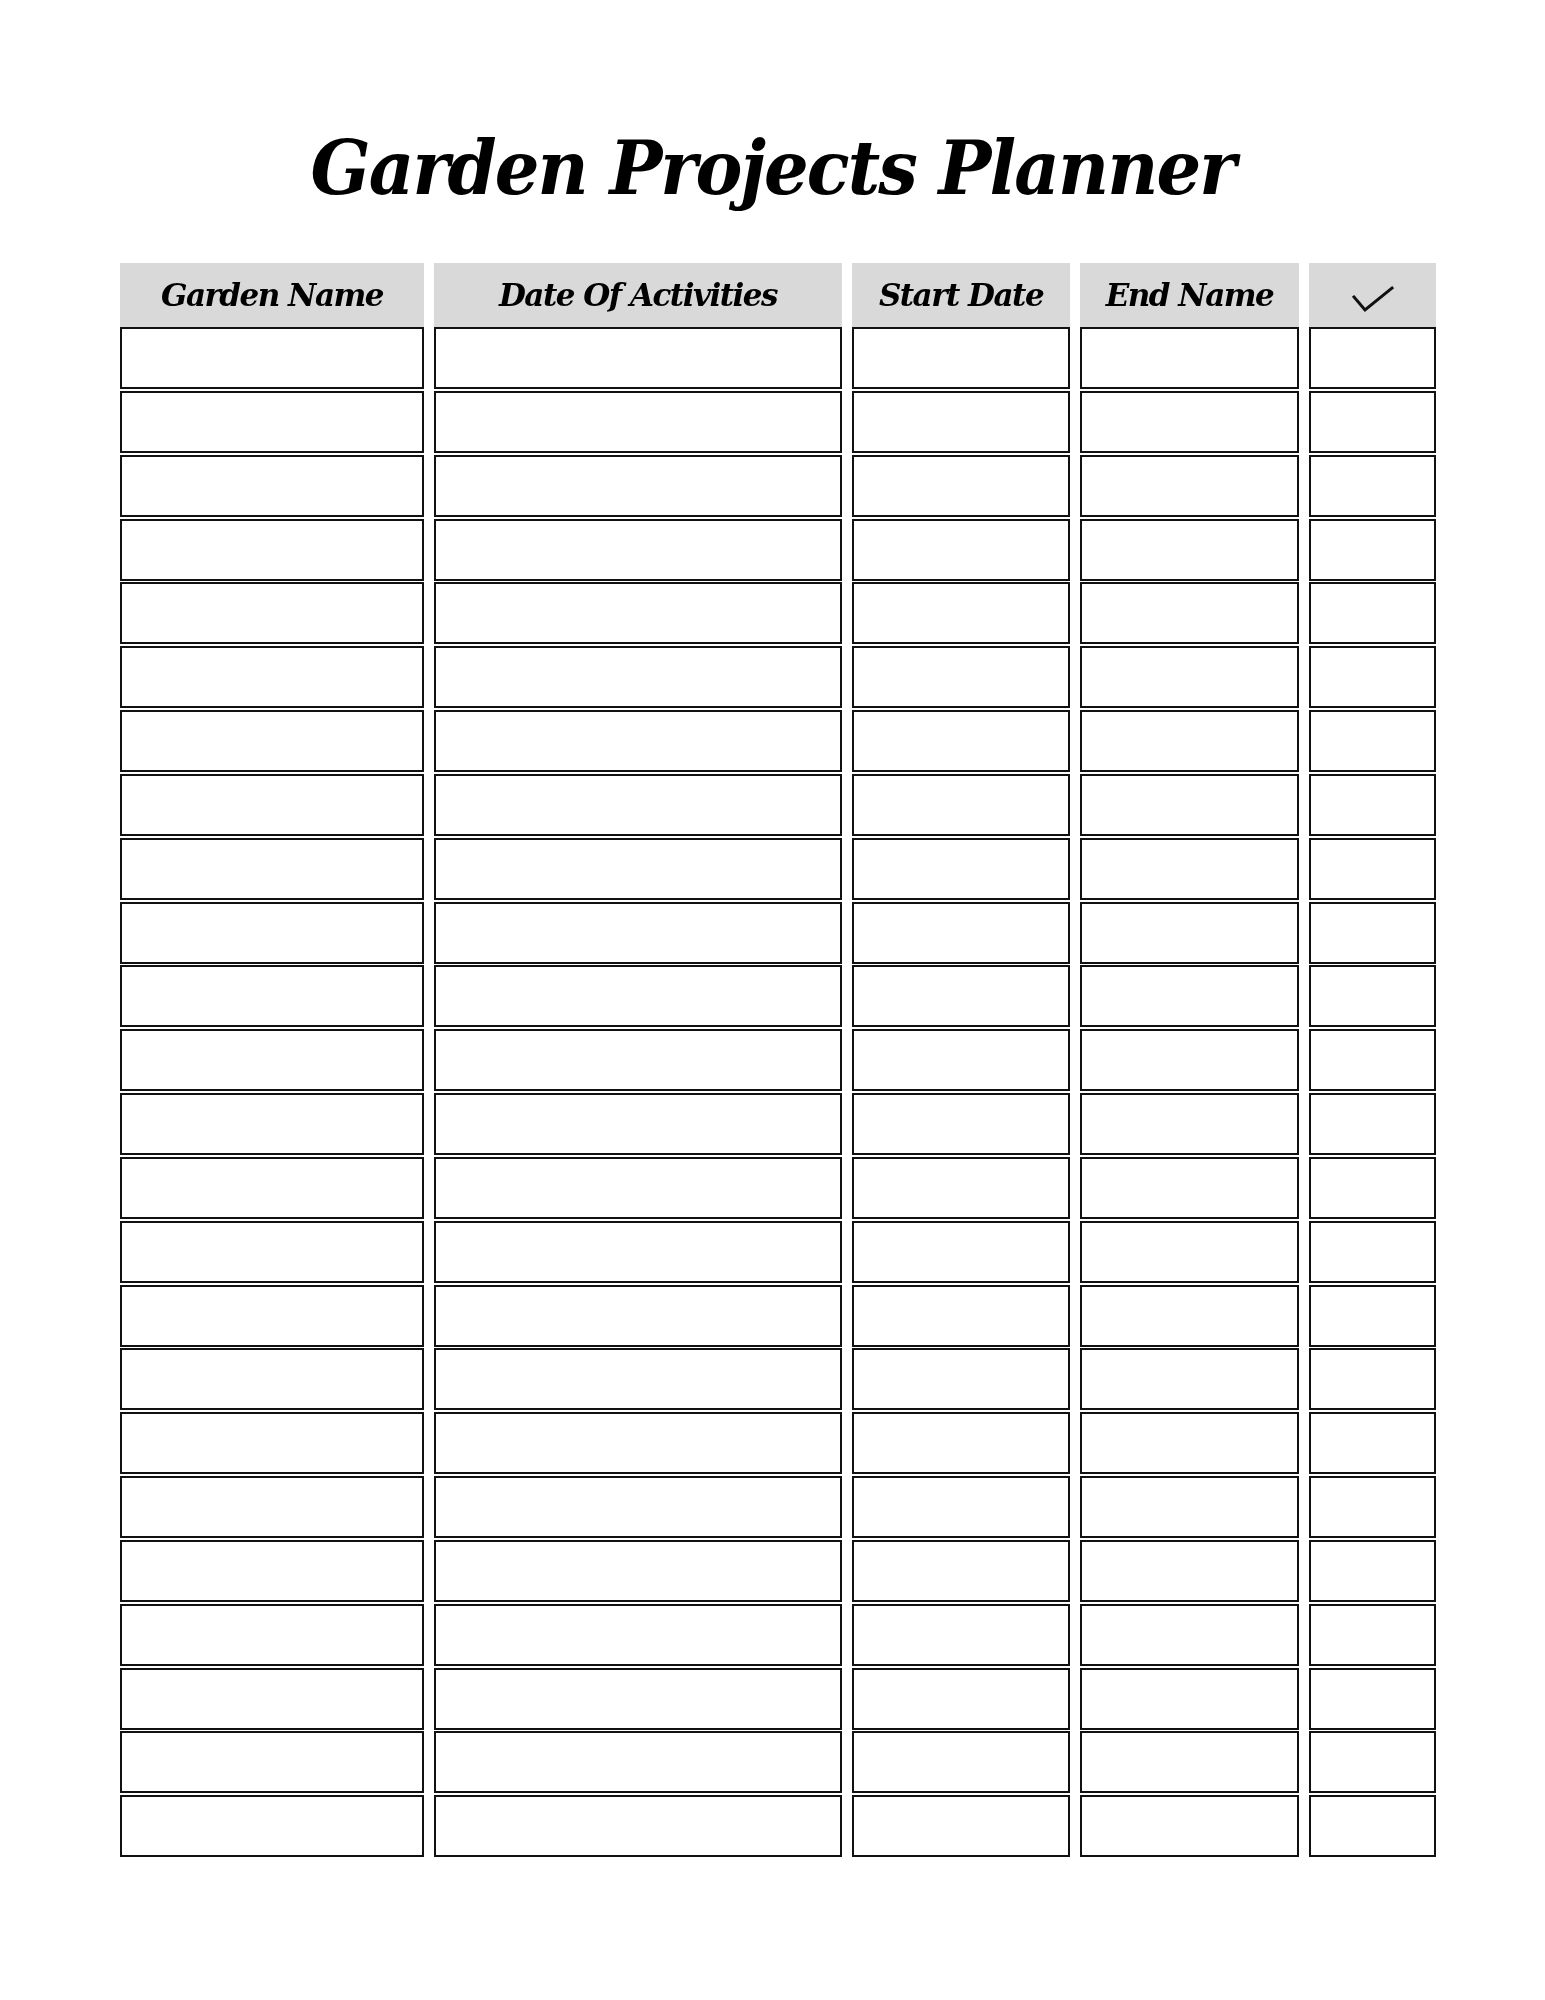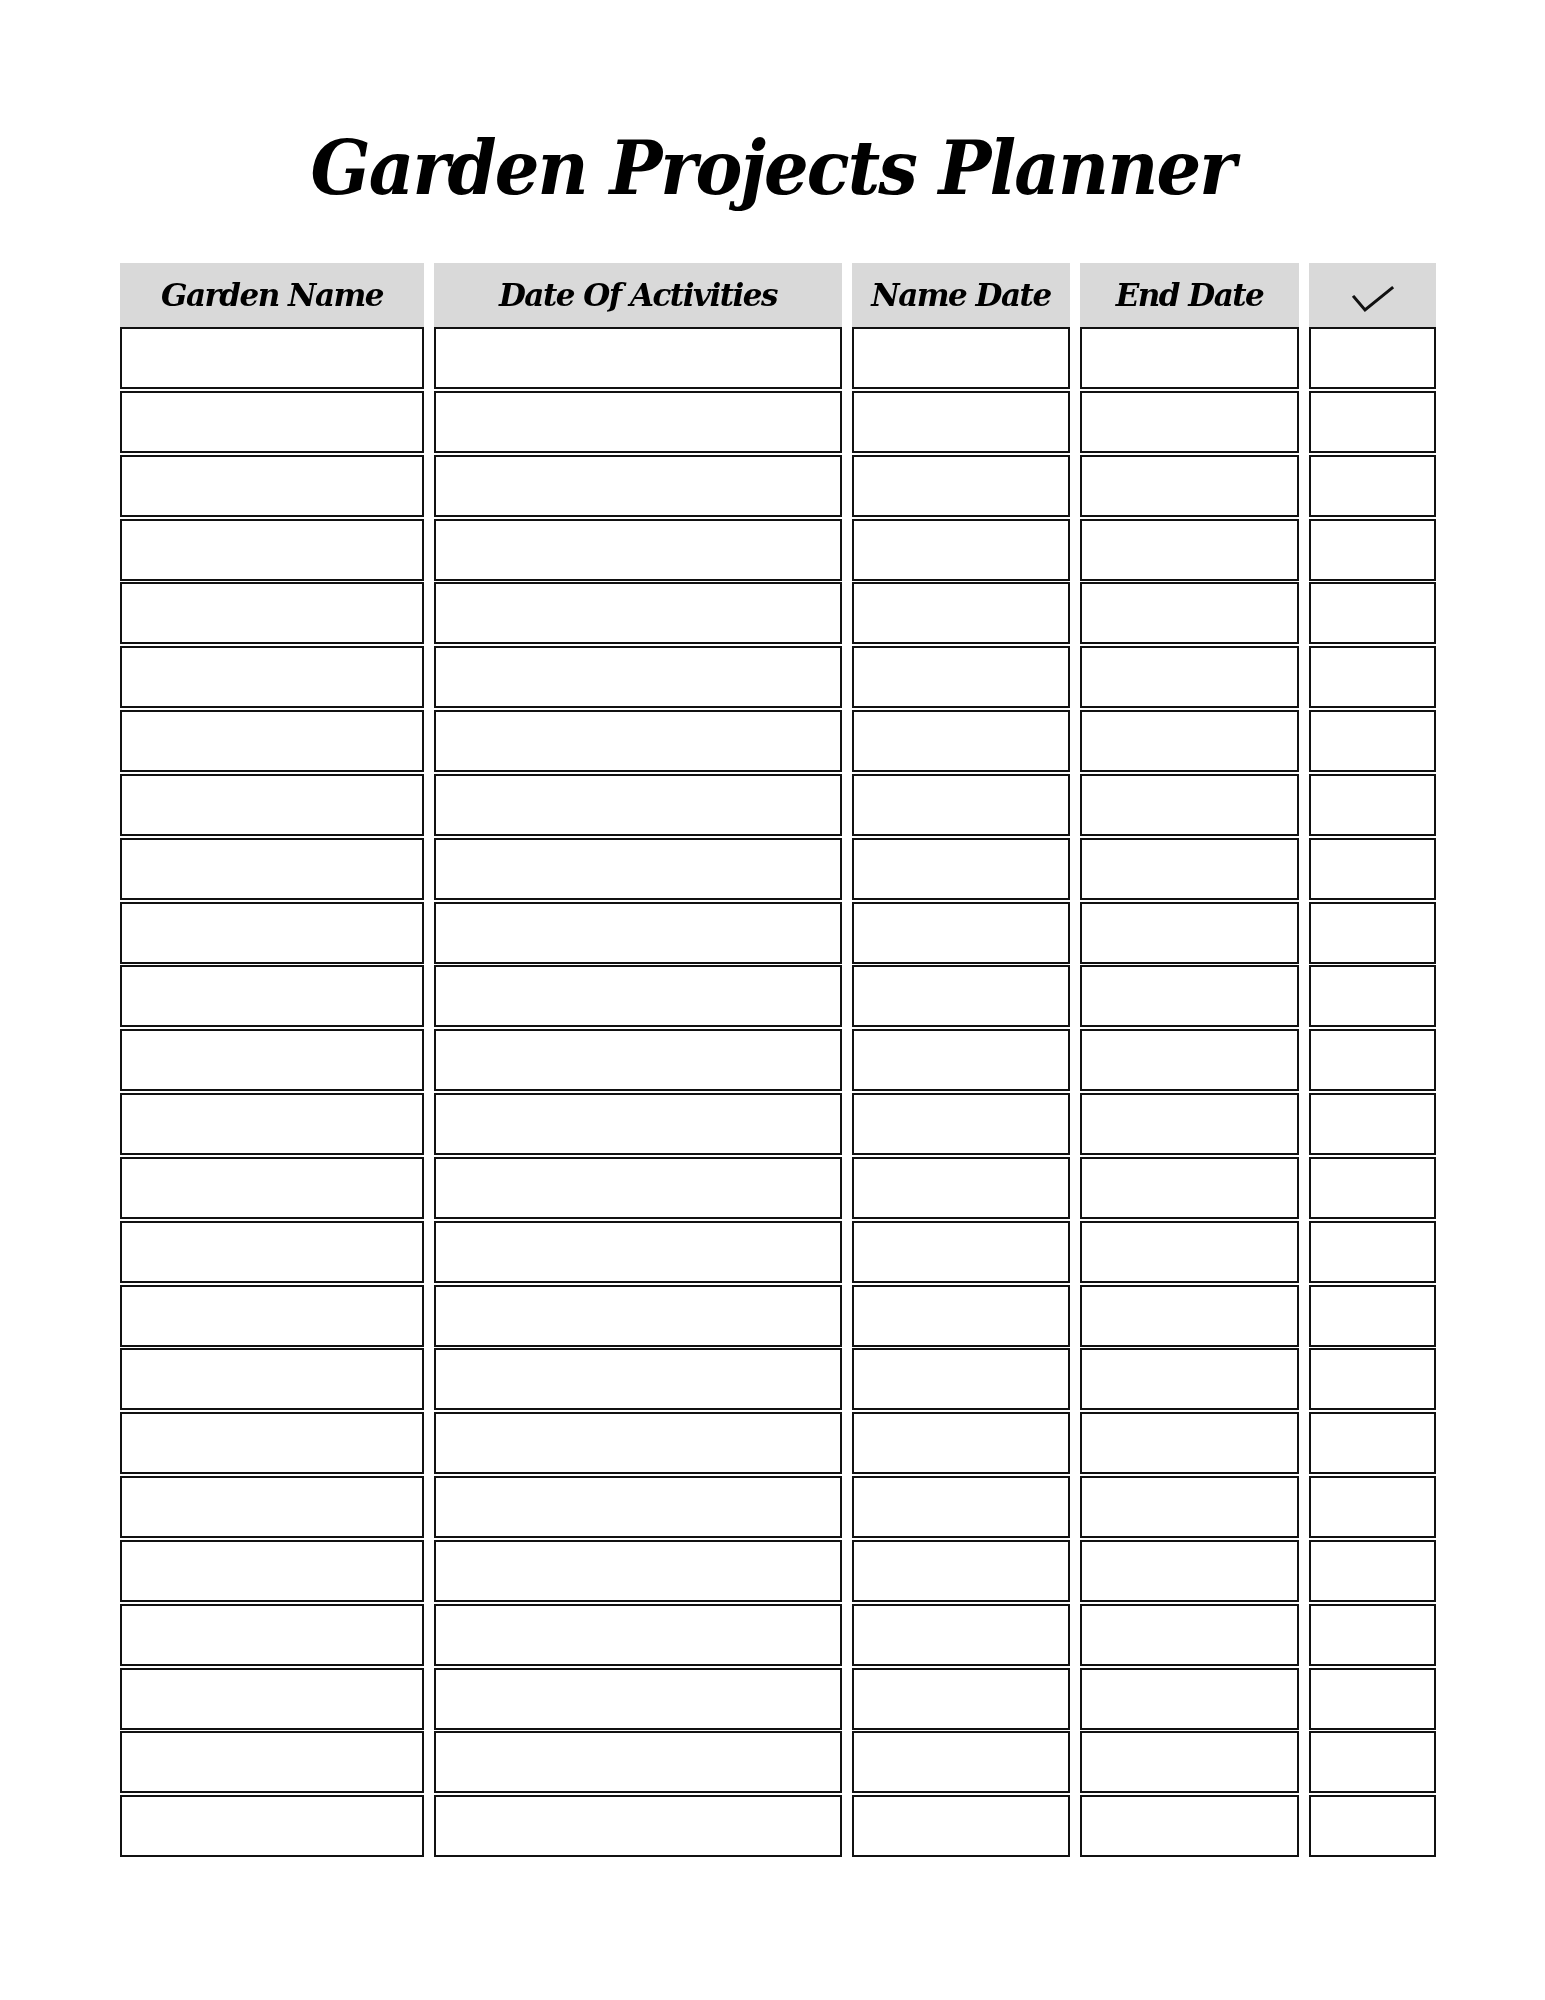--- a/index.html
+++ b/index.html
@@ -123,21 +123,21 @@
       <div class="cell" style="top: 1085.33px; width: 408px;"></div>
       <div class="cell" style="top: 1149.17px; width: 408px;"></div>
       <div class="cell" style="top: 1213px; width: 408px;"></div>
       <div class="cell" style="top: 1276.83px; width: 408px;"></div>
       <div class="cell" style="top: 1340.67px; width: 408px;"></div>
       <div class="cell" style="top: 1404.5px; width: 408px;"></div>
       <div class="cell" style="top: 1468.33px; width: 408px;"></div>
       <div class="cell" style="top: 1532.17px; width: 408px;"></div>
     </div>
   <div class="col" style="left:852px;width:218px;">
-    <div class="col-header" style="width:218px;">Name Date</div>
+    <div class="col-header" style="width:218px;">Start Date</div>
   <div class="cell" style="top: 64px; width: 218px;"></div>
       <div class="cell" style="top: 127.833px; width: 218px;"></div>
       <div class="cell" style="top: 191.667px; width: 218px;"></div>
       <div class="cell" style="top: 255.5px; width: 218px;"></div>
       <div class="cell" style="top: 319.333px; width: 218px;"></div>
       <div class="cell" style="top: 383.167px; width: 218px;"></div>
       <div class="cell" style="top: 447px; width: 218px;"></div>
       <div class="cell" style="top: 510.833px; width: 218px;"></div>
       <div class="cell" style="top: 574.667px; width: 218px;"></div>
       <div class="cell" style="top: 638.5px; width: 218px;"></div>
@@ -150,21 +150,21 @@
       <div class="cell" style="top: 1085.33px; width: 218px;"></div>
       <div class="cell" style="top: 1149.17px; width: 218px;"></div>
       <div class="cell" style="top: 1213px; width: 218px;"></div>
       <div class="cell" style="top: 1276.83px; width: 218px;"></div>
       <div class="cell" style="top: 1340.67px; width: 218px;"></div>
       <div class="cell" style="top: 1404.5px; width: 218px;"></div>
       <div class="cell" style="top: 1468.33px; width: 218px;"></div>
       <div class="cell" style="top: 1532.17px; width: 218px;"></div>
     </div>
   <div class="col" style="left:1080px;width:219px;">
-    <div class="col-header" style="width:219px;">End Date</div>
+    <div class="col-header" style="width:219px;">End Name</div>
   <div class="cell" style="top: 64px; width: 219px;"></div>
       <div class="cell" style="top: 127.833px; width: 219px;"></div>
       <div class="cell" style="top: 191.667px; width: 219px;"></div>
       <div class="cell" style="top: 255.5px; width: 219px;"></div>
       <div class="cell" style="top: 319.333px; width: 219px;"></div>
       <div class="cell" style="top: 383.167px; width: 219px;"></div>
       <div class="cell" style="top: 447px; width: 219px;"></div>
       <div class="cell" style="top: 510.833px; width: 219px;"></div>
       <div class="cell" style="top: 574.667px; width: 219px;"></div>
       <div class="cell" style="top: 638.5px; width: 219px;"></div>

